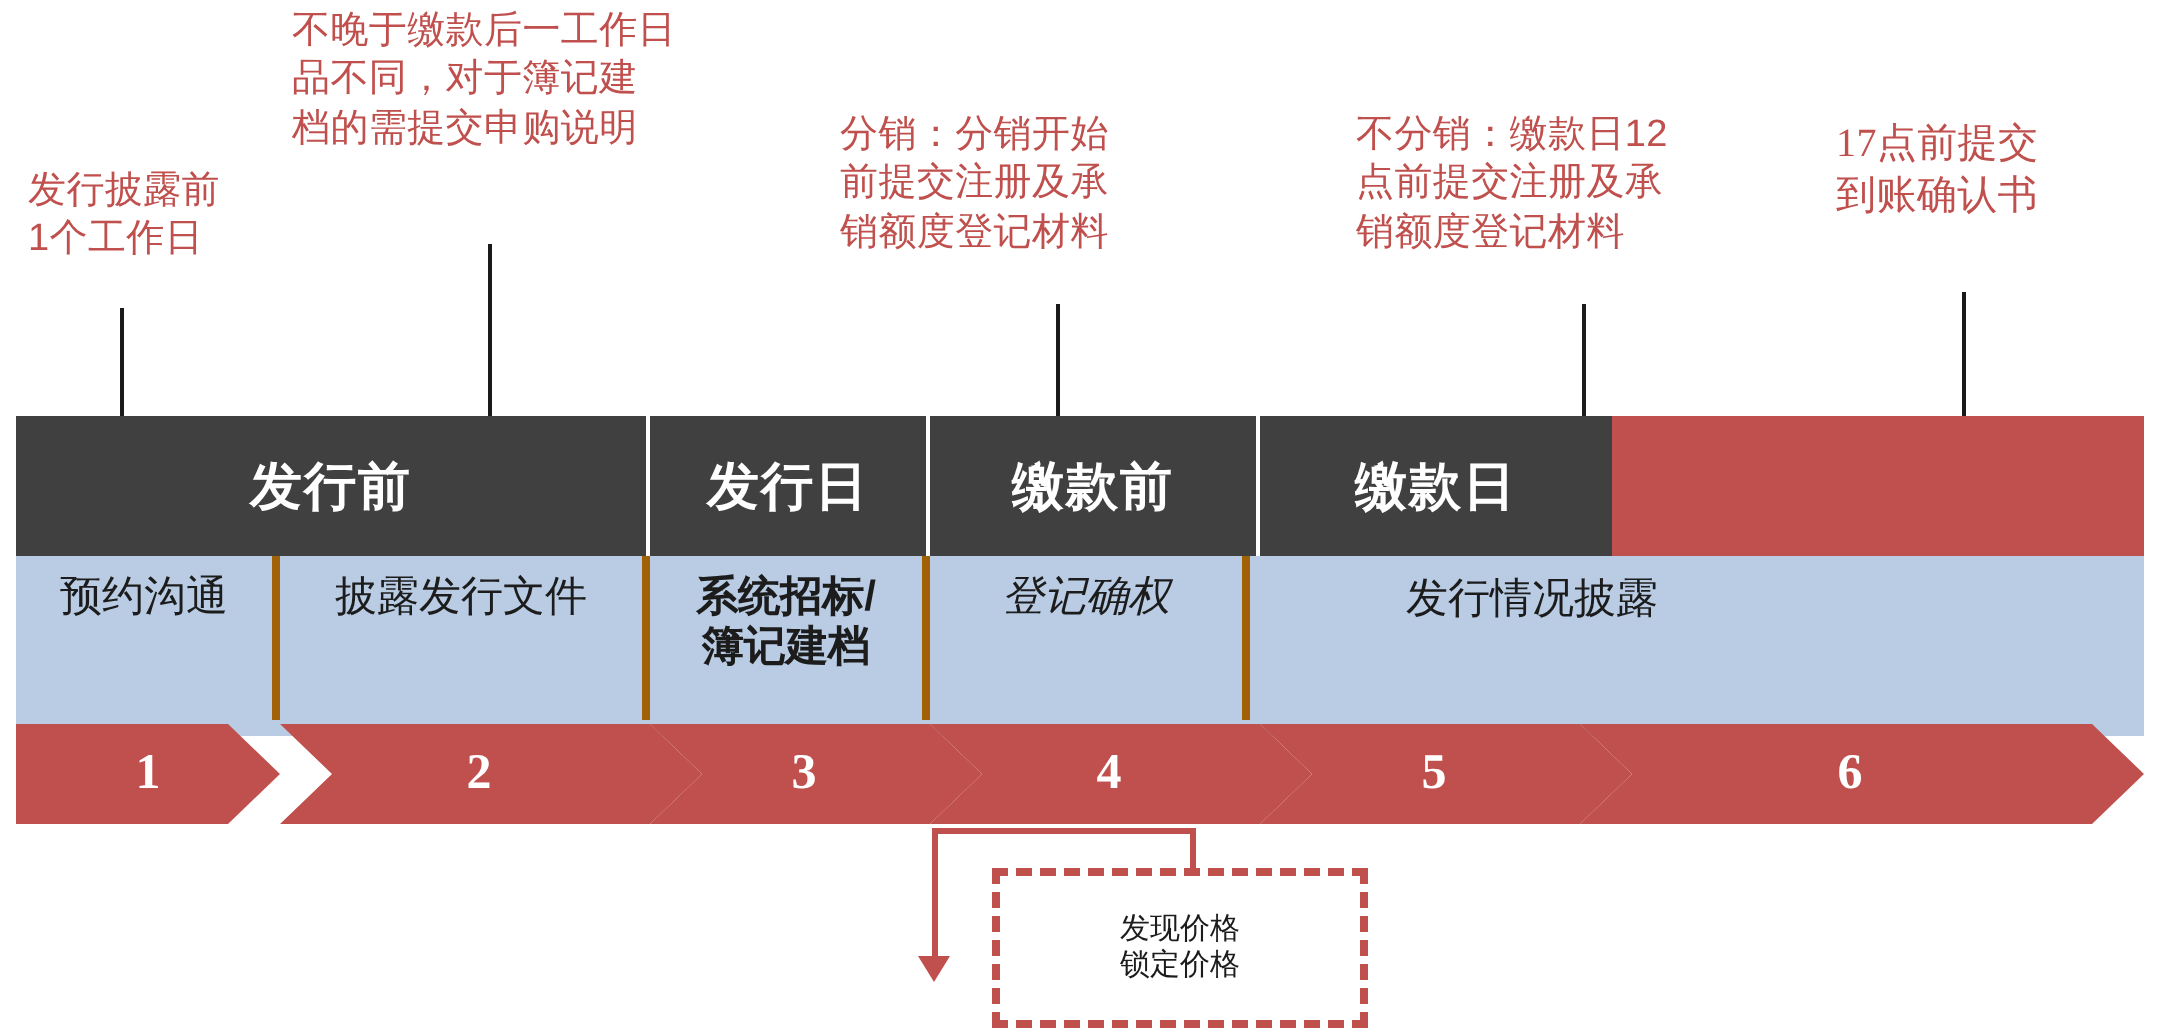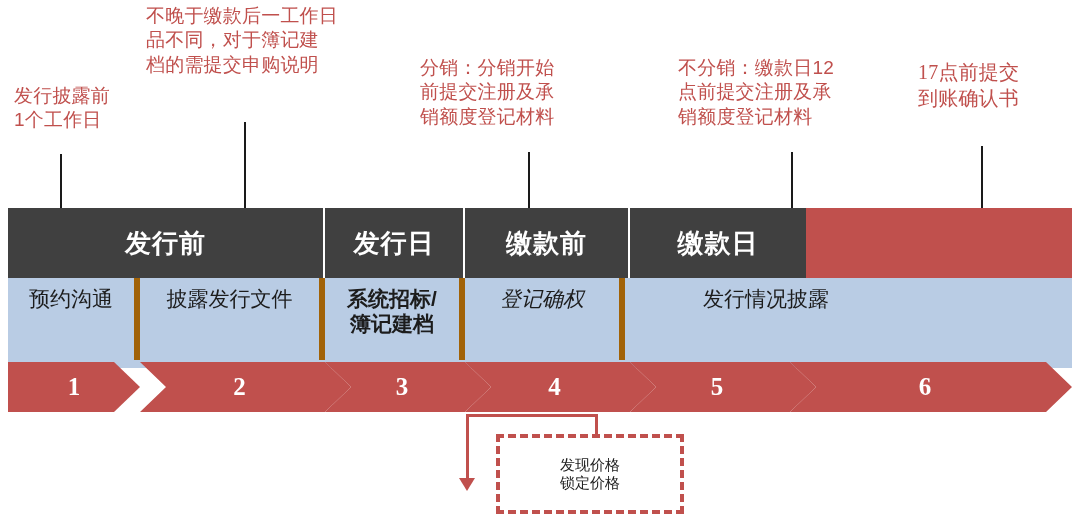--- a/index.html
+++ b/index.html
@@ -82,21 +82,21 @@
     height: 82px;
     display: flex;
     align-items: flex-start;
     justify-content: center;
     padding-top: 9px;
     color: #1c1c1c;
     font-size: 21px;
     line-height: 1.18;
     text-align: center;
     white-space: pre-line;
-    border-right: 6px solid #a16207;
+    border-right: 4px solid #a16207;
     background: #b9cce4;
   }
   .blue-cell:last-child { border-right: none; }
   .blue-cell.bold { font-weight: bold; }
 
   
   .chevband {
     position: absolute;
     left: 8px;
     top: 360px;

